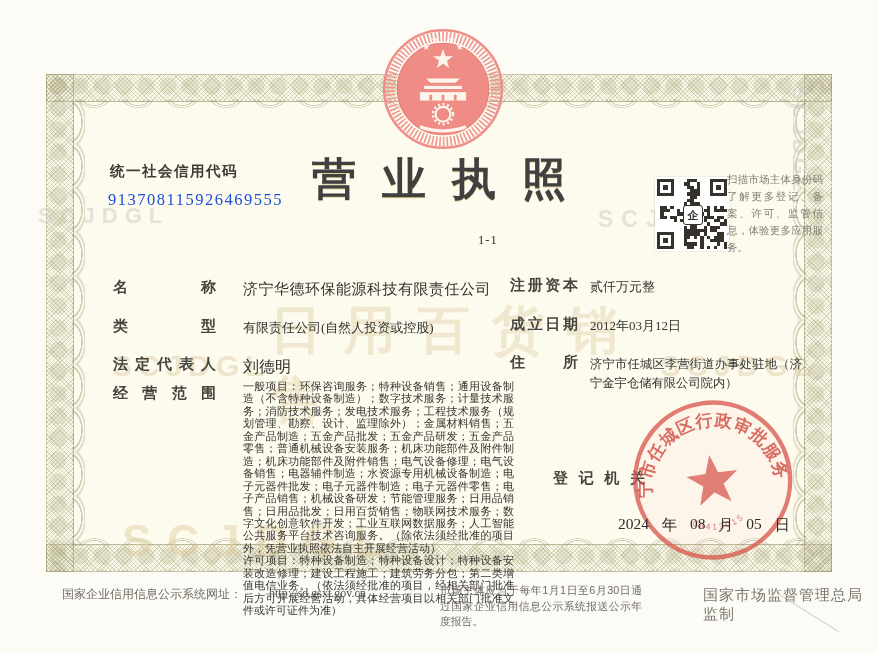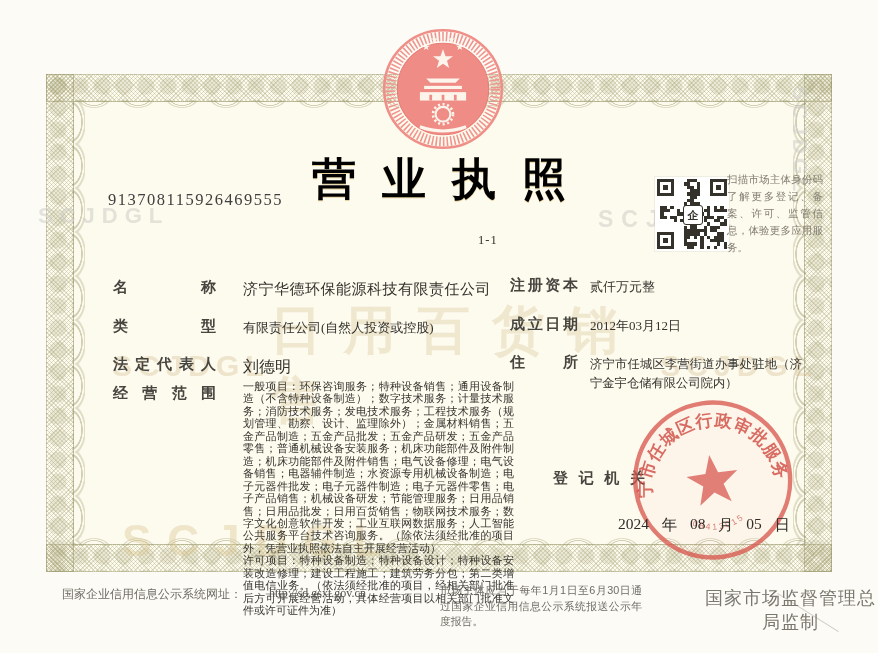--- a/index.html
+++ b/index.html
@@ -40,23 +40,23 @@
   .wm.gray{color:rgba(205,205,198,.55);}
   .wm.gold{color:rgba(219,200,150,.42);}
   .wm-band{position:absolute;left:112px;right:60px;top:296px;display:flex;align-items:center;
            justify-content:space-between;pointer-events:none;}
   .wm-cn{font-size:52px;letter-spacing:22px;color:rgba(216,196,148,.35);font-weight:700;}
   .wm-lat{font-size:30px;letter-spacing:6px;color:rgba(214,196,152,.40);font-weight:700;}
 
   
   .credit-label{position:absolute;left:110px;top:162px;font-size:14.5px;font-weight:700;
                 letter-spacing:1.5px;color:#3f3d38;}
-  .credit-code{position:absolute;left:108px;top:190px;font-size:16.5px;letter-spacing:1.5px;color:#404040;}
+  .credit-code{position:absolute;left:108px;top:190px;font-size:16.5px;letter-spacing:1.5px;color:#1d4ed8;}
   .title{position:absolute;left:0;right:0;top:150px;text-align:center;font-size:44px;font-weight:700;
-         color:#000000;letter-spacing:26px;padding-left:26px;
+         color:#404040;letter-spacing:26px;padding-left:26px;
          text-shadow:0 1px 0 rgba(214,183,103,.6);}
   .subtitle{position:absolute;left:0;right:0;top:213px;text-align:center;font-size:19px;
             color:#312f2a;letter-spacing:2px;}
   .copyno{position:absolute;left:478px;top:233px;font-size:12.5px;color:#312f2a;letter-spacing:1px;}
   .emblem{position:absolute;left:380px;top:26px;}
 
   
   .qr{position:absolute;left:655px;top:177px;width:74px;height:74px;background:#fff;
       box-shadow:0 0 0 1px rgba(0,0,0,.05);}
   .qr-modules{position:absolute;inset:2px;display:grid;
@@ -98,21 +98,21 @@
   .date-row{position:absolute;left:618px;top:515px;width:172px;display:flex;
             justify-content:space-between;align-items:flex-start;
             font-family:"Liberation Serif","DejaVu Serif",serif;font-size:15.5px;color:#2f2d29;}
   .seal{position:absolute;left:623px;top:390px;transform:rotate(-8deg);opacity:.9;}
 
   
   .foot{position:absolute;color:#6e6c63;}
   .foot-left{left:62px;top:586px;font-size:12px;display:flex;gap:27px;}
   .foot-left .url{font-family:"Liberation Serif","DejaVu Serif",serif;color:#55534b;}
   .foot-mid{left:440px;top:583px;width:202px;font-size:10.8px;line-height:15.5px;text-align:justify;}
-  .foot-right{left:703px;top:586px;font-size:18px;letter-spacing:1px;color:#7a786e;text-align:center;}
+  .foot-right{left:703px;top:586px;font-size:15px;letter-spacing:1px;color:#7a786e;}
   .crease{position:absolute;left:772px;top:612px;width:72px;height:1px;
           background:rgba(120,115,100,.35);transform:rotate(32deg);}
 </style>
 </head>
 <body>
 
 <div class="page">
 
   <div class="frame">
     <div class="band t"></div>
@@ -153,20 +153,21 @@
       <rect x="38" y="63" width="44" height="8" fill="#fdf5ec"></rect>
       <rect x="47" y="65.5" width="2.6" height="5.5" fill="#ee8c85"></rect>
       <rect x="58.7" y="65.5" width="2.6" height="5.5" fill="#ee8c85"></rect>
       <rect x="70.4" y="65.5" width="2.6" height="5.5" fill="#ee8c85"></rect>
       <circle cx="60" cy="84" r="7" fill="none" stroke="#fdf5ec" stroke-width="2"></circle>
       <circle cx="60" cy="84" r="9.5" fill="none" stroke="#fdf5ec" stroke-width="2.5" stroke-dasharray="2 2.4"></circle>
       <path d="M38,96 Q60,104 82,96" fill="none" stroke="#fdf5ec" stroke-width="3"></path>
     </svg>
   </div>
 
+  <div class="credit-label">统一社会信用代码</div>
   <div class="credit-code serif">913708115926469555</div>
   <div class="title serif">营业执照</div>
   <div class="copyno serif">1-1</div>
 
   <div class="qr">
     <div class="qr-modules">
         <i></i>
         <i></i>
         <i></i>
         <i></i>

